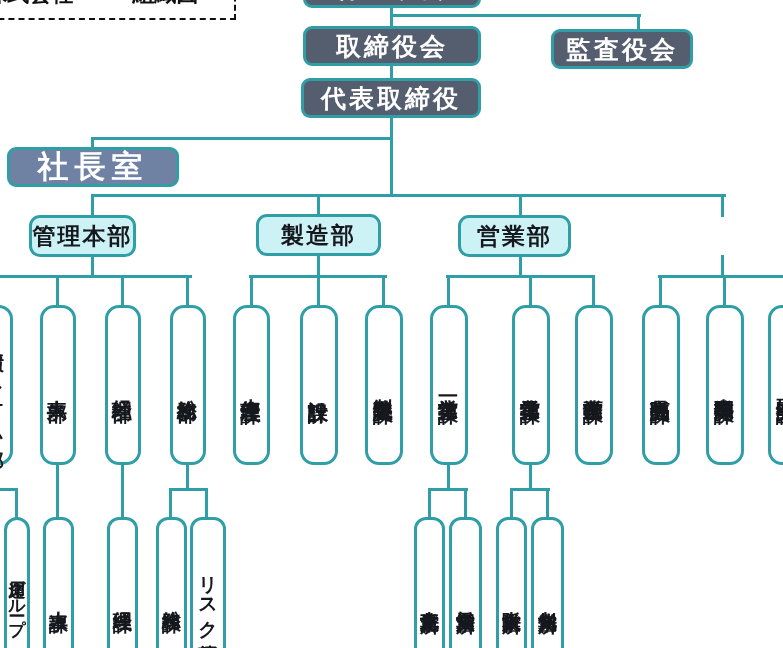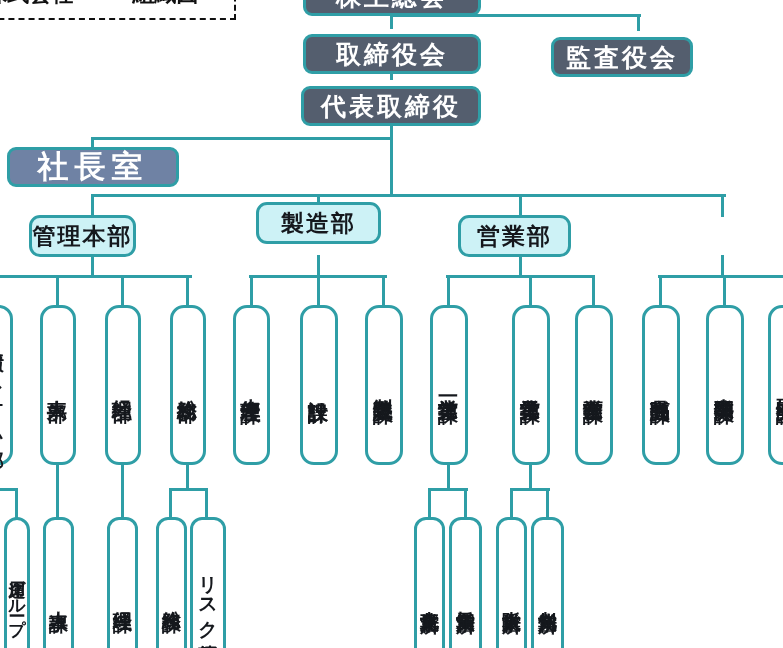--- a/index.html
+++ b/index.html
@@ -16,21 +16,21 @@
     position:relative;width:783px;height:648px;overflow:hidden;background:#fff;
     font-family:"Liberation Sans","DejaVu Sans",sans-serif;
   }
   .line{position:absolute;background:var(--accent-teal);}
   .hnode{
     position:absolute;box-sizing:border-box;
     display:flex;align-items:center;justify-content:center;
     border:3px solid var(--accent-teal);border-radius:9px;
     font-weight:700;white-space:nowrap;
   }
-  .dark{background:var(--dark-fill);color:var(--text-light);font-size:25px;letter-spacing:3px;margin-top:8px;}
+  .dark{background:var(--dark-fill);color:var(--text-light);font-size:25px;letter-spacing:3px;}
   .slate{background:var(--slate-fill);color:var(--text-light);font-size:31px;letter-spacing:6px;}
   .cyan{background:var(--cyan-fill);color:var(--text-dark);font-size:23px;letter-spacing:2px;border-radius:11px;}
   .vnode{
     position:absolute;box-sizing:border-box;
     display:flex;align-items:center;justify-content:center;
     background:var(--box-fill);border:3px solid var(--accent-teal);border-radius:14px;
     writing-mode:vertical-rl;text-orientation:mixed;
     font-size:20px;font-weight:600;color:var(--text-dark);letter-spacing:1px;
   }
   .vnode.sm{font-size:19px;border-radius:12px;}
@@ -113,21 +113,21 @@
   <div class="hnode dark" style="left:301px;top:78px;width:180px;height:40px">
     <span>代表取締役</span>
   </div>
   <div class="hnode slate" style="left:7px;top:147px;width:172px;height:40px">
     <span>社長室</span>
   </div>
 
   <div class="hnode cyan" style="left:29px;top:215px;width:107px;height:42px">
     <span>管理本部</span>
   </div>
-  <div class="hnode cyan" style="left:256px;top:202px;width:125px;height:42px">
+  <div class="hnode cyan" style="left:256px;top:214px;width:125px;height:42px">
     <span>製造部</span>
   </div>
   <div class="hnode cyan" style="left:458px;top:215px;width:113px;height:42px">
     <span>営業部</span>
   </div>
 
   <div class="vnode" style="left:-23px;top:305px;width:36px;height:160px">
     <span>情報システム部</span>
   </div>
   <div class="vnode" style="left:40px;top:305px;width:36px;height:160px">

